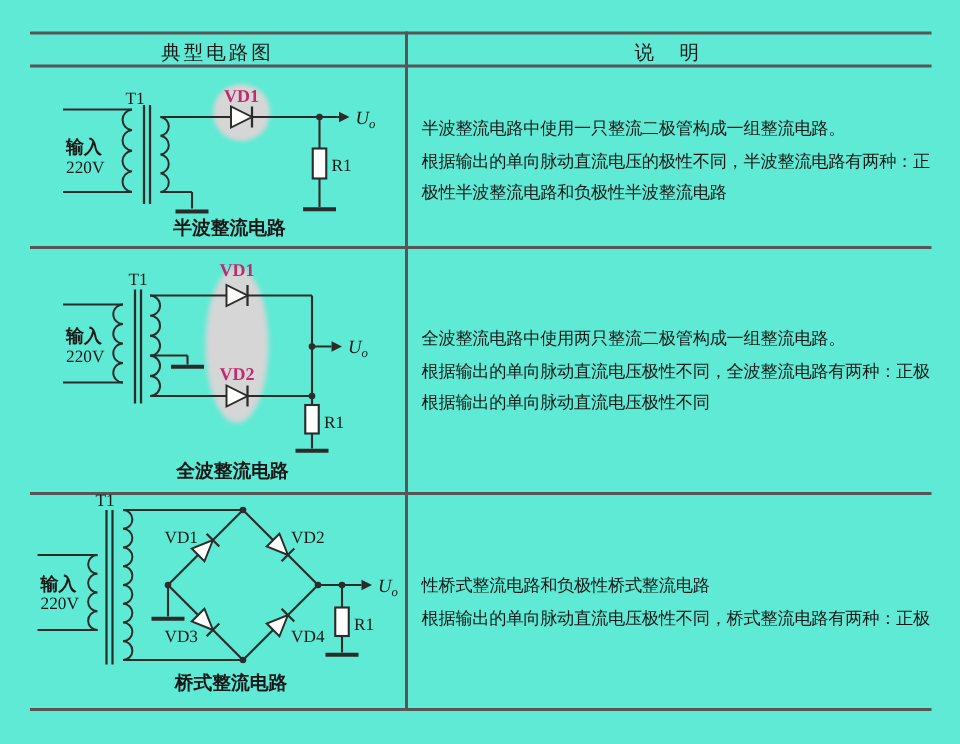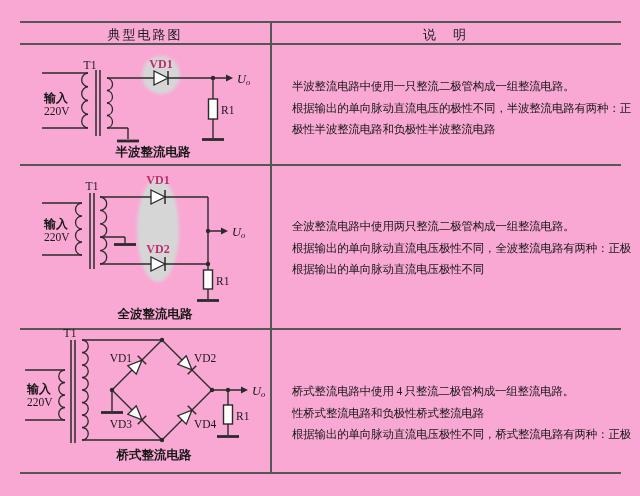--- a/index.html
+++ b/index.html
@@ -1,25 +1,25 @@
 <!DOCTYPE html>
 <html style="--line: #2b2b2b; --border: #565656; --text: #181818; --magenta: #c02a6e; --hl: #d6d6d7;"><head>
 <meta charset="utf-8">
 <style>
   html,body{margin:0;padding:0;background:#f7f7f6;}
   .page{
-    position:relative;width:640px;height:496px;background:#f9a8d4;overflow:hidden;
+    position:relative;width:640px;height:496px;background:#5eead4;overflow:hidden;
     font-family:"Liberation Serif","DejaVu Serif",serif;color:var(--text);
   }
   .hline{position:absolute;left:20px;width:601px;height:2px;background:var(--border);}
   .vline{position:absolute;left:270px;top:21px;width:2px;height:453px;background:var(--border);}
   .hdr{position:absolute;top:26px;font-size:13px;letter-spacing:2px;text-align:center;color:var(--text);}
   .hdr.left{left:20px;width:250px;}
   .hdr.right{left:271px;width:349px;text-align:center;}
-  .desc{position:absolute;left:281px;width:338px;font-size:11.5px;line-height:21.5px;letter-spacing:-0.2px;color:var(--text);margin-left:11px;}
+  .desc{position:absolute;left:281px;width:338px;font-size:11.5px;line-height:21.5px;letter-spacing:-0.2px;color:var(--text);}
   .dline{white-space:nowrap;}
   svg{position:absolute;overflow:visible;}
   svg text{fill:var(--text);font-family:"Liberation Serif","DejaVu Serif",serif;}
   .wire{stroke:var(--line);fill:none;stroke-width:1.4;}
   .core{stroke:var(--line);fill:none;stroke-width:1.5;}
   .coil{stroke:var(--line);fill:none;stroke-width:1.3;}
   .gnd{stroke:var(--line);fill:none;stroke-width:2.8;}
   .node{fill:var(--line);}
   .arrowhead{fill:var(--line);}
   .res{fill:#fdfdfc;stroke:var(--line);stroke-width:1.4;}
@@ -161,18 +161,17 @@
     <text class="lbl" x="112" y="33" text-anchor="end">VD1</text>
     <text class="lbl" x="174" y="33">VD2</text>
     <text class="lbl" x="112" y="99" text-anchor="end">VD3</text>
     <text class="lbl" x="174" y="99">VD4</text>
     <text class="lbl" x="216" y="91">R1</text>
     <text class="uo" x="232" y="65.5"><tspan>U</tspan><tspan class="sub" dy="2.5">o</tspan></text>
     <text class="cap" x="134" y="130" text-anchor="middle">桥式整流电路</text>
   </svg>
 
   <div class="desc" style="top:381px">
-    <div class="dline">桥式整流电路中使用 4 只整流二极管构成一组整流电路。</div>
     <div class="dline">性桥式整流电路和负极性桥式整流电路</div>
     <div class="dline">根据输出的单向脉动直流电压极性不同，桥式整流电路有两种：正极</div>
   </div>
 
 </div>
 
 </body></html>

